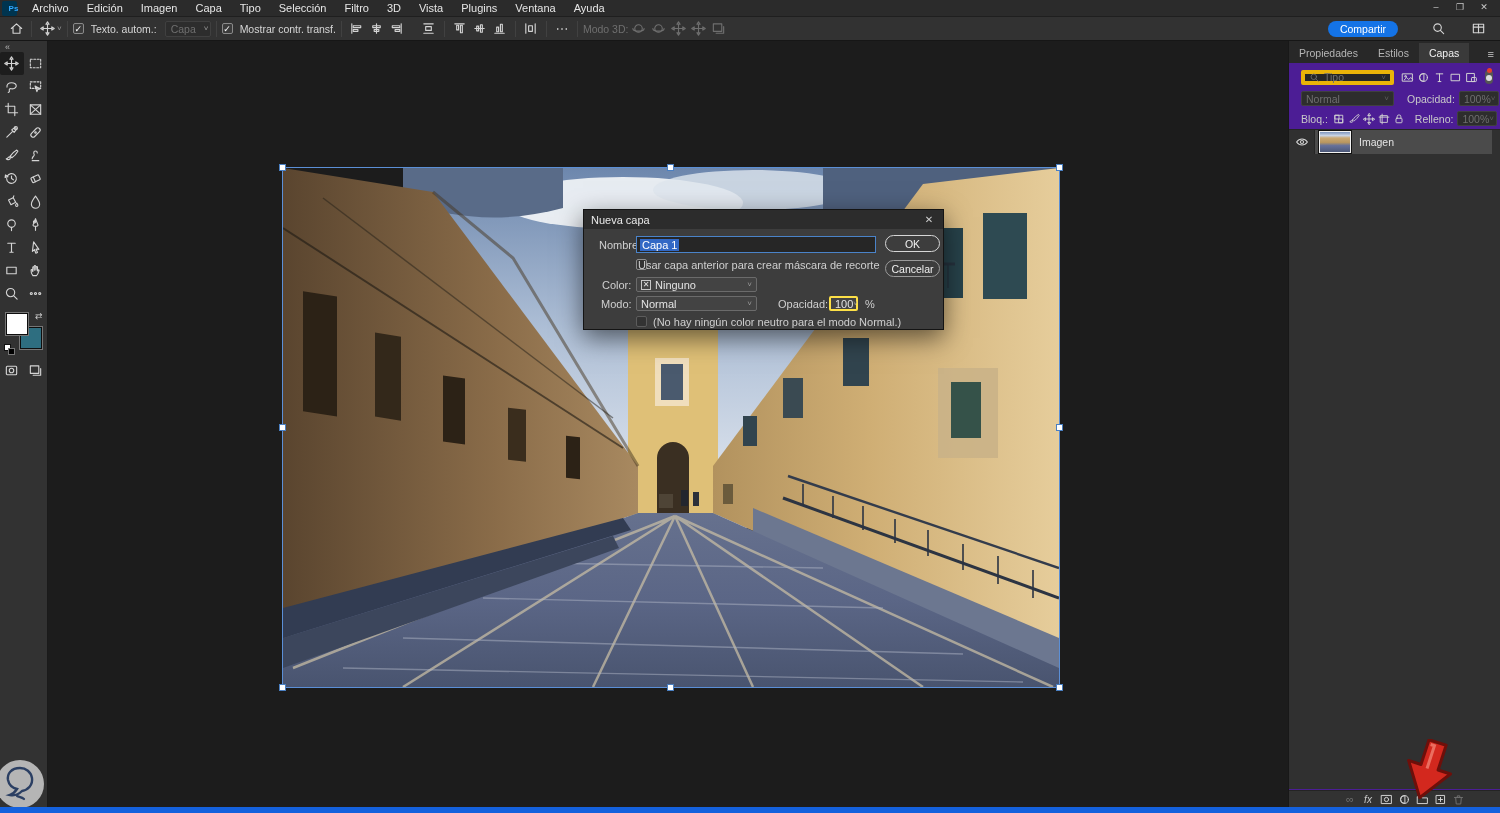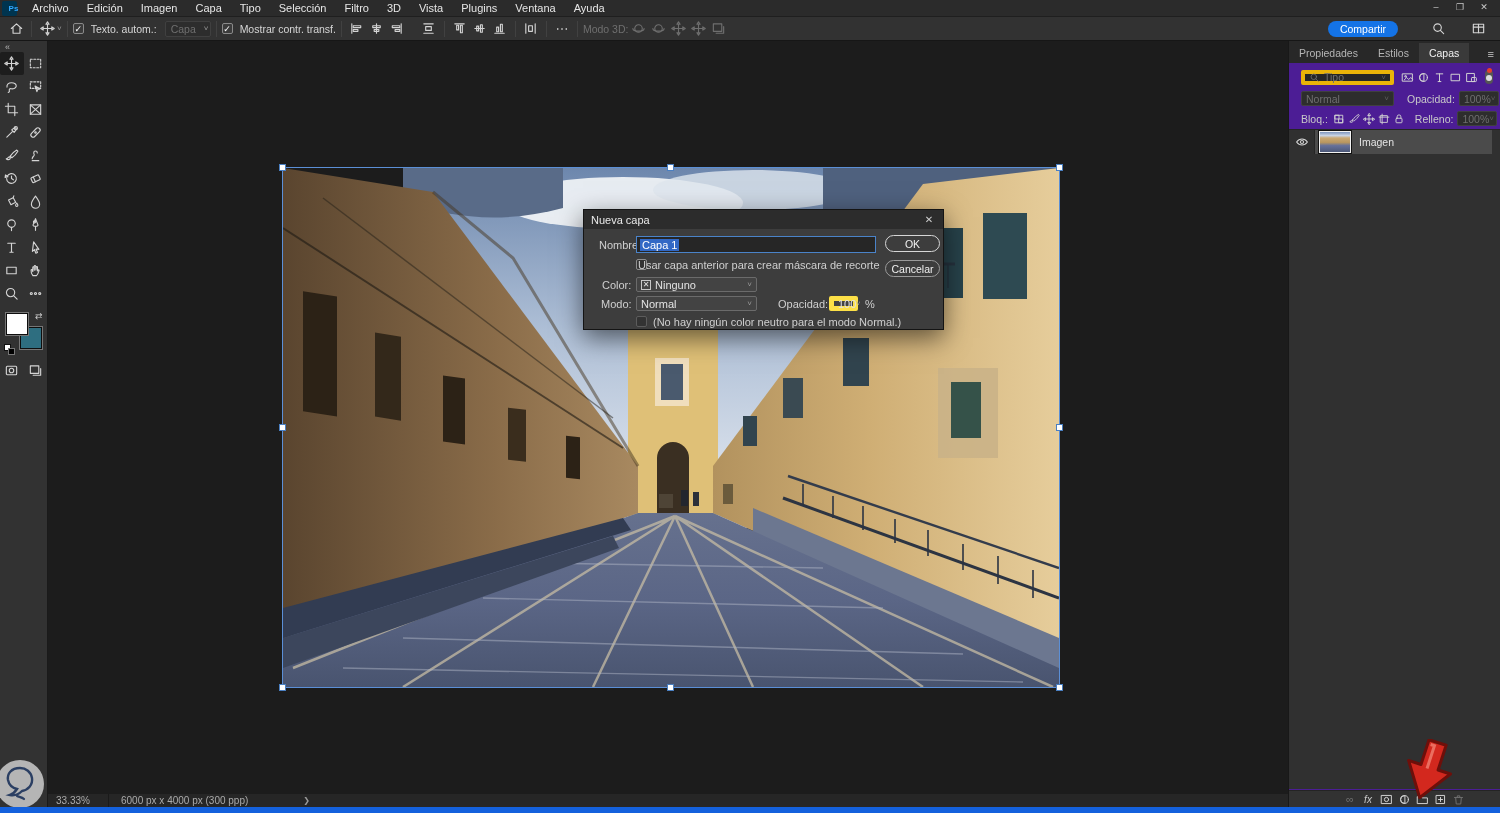--- a/index.html
+++ b/index.html
@@ -74,21 +74,21 @@
   #name-input .sel { background:#3268c5; color:#fff; padding:0 2px; }
   .dlg-btn { position:absolute; left:301px; width:55px; height:17px; border-radius:9px; background:transparent;
              color:#f0f0f0; display:flex; align-items:center; justify-content:center; font-size:10.5px; }
   #ok-btn { top:25px; border:1.5px solid #d6d6d6; }
   #cancel-btn { top:50px; border:1px solid #9a9a9a; }
   .dlg-chk { position:absolute; width:11px; height:11px; border:1px solid #8f8f8f; border-radius:2px; background:#333; }
   .dlg-dd { position:absolute; left:52px; width:121px; height:15px; background:#434343; border:1px solid #6b6b6b;
             border-radius:2px; display:flex; align-items:center; padding:0 4px; gap:4px; color:#e2e2e2; }
   .dlg-dd .chev { margin-left:auto; }
   #color-x { width:10px; height:10px; border:1px solid #c7c7c7; font-size:8px; line-height:8px; text-align:center; color:#e0e0e0; }
-  #opacity-box { position:absolute; left:245px; top:86px; width:29px; height:15px; background:#434343; border:5px solid #fde047;
+  #opacity-box { position:absolute; left:245px; top:86px; width:29px; height:15px; background:#434343; border:2px solid #fde047;
                  border-radius:2px; display:flex; align-items:center; padding:0 2px 0 4px; color:#e2e2e2; }
   #opacity-box .chev { margin-left:auto; font-size:7px; }
 
   
   #rightpanel { position:relative; width:212px; background:#4c1d95; border-left:1px solid #181818; font-size:10.5px; }
   #panel-tabs { height:22px; background:#282828; display:flex; align-items:flex-end; }
   .ptab { padding:4px 10px 4px; color:#b5b5b5; }
   .ptab.active { background:#3a3a3a; color:#f0f0f0; }
   #panel-menu-btn { margin-left:auto; margin-right:6px; color:#c9c9c9; font-size:11px; padding-bottom:3px; }
   #filter-row { position:absolute; left:0; top:26px; width:100%; height:20px; display:flex; align-items:center; }
@@ -723,26 +723,20 @@
       <span class="dlg-label" style="left:194px;top:88px">Opacidad:</span>
       <div id="opacity-box">
         <span>100</span>
         <span class="chev">˅</span>
       </div>
       <span class="dlg-label" style="left:281px;top:88px">%</span>
       <span class="dlg-chk" style="left:52px;top:106px;border-color:#5c5c5c"></span>
       <span class="dlg-label dis" style="left:69px;top:106px">(No hay ningún color neutro para el modo Normal.)</span>
     </div>
 
-    <div id="statusbar">
-      <span id="status-zoom">33.33%</span>
-      <span id="status-divider"></span>
-      <span id="status-doc">6000 px x 4000 px (300 ppp)</span>
-      <span style="font-size:8px;color:#9a9a9a">❯</span>
-    </div>
   </div>
 
   <div id="rightpanel">
     <div id="panel-tabs">
       <div class="ptab">Propiedades</div>
       <div class="ptab">Estilos</div>
       <div class="ptab active">Capas</div>
       <div id="panel-menu-btn">≡</div>
     </div>
 

